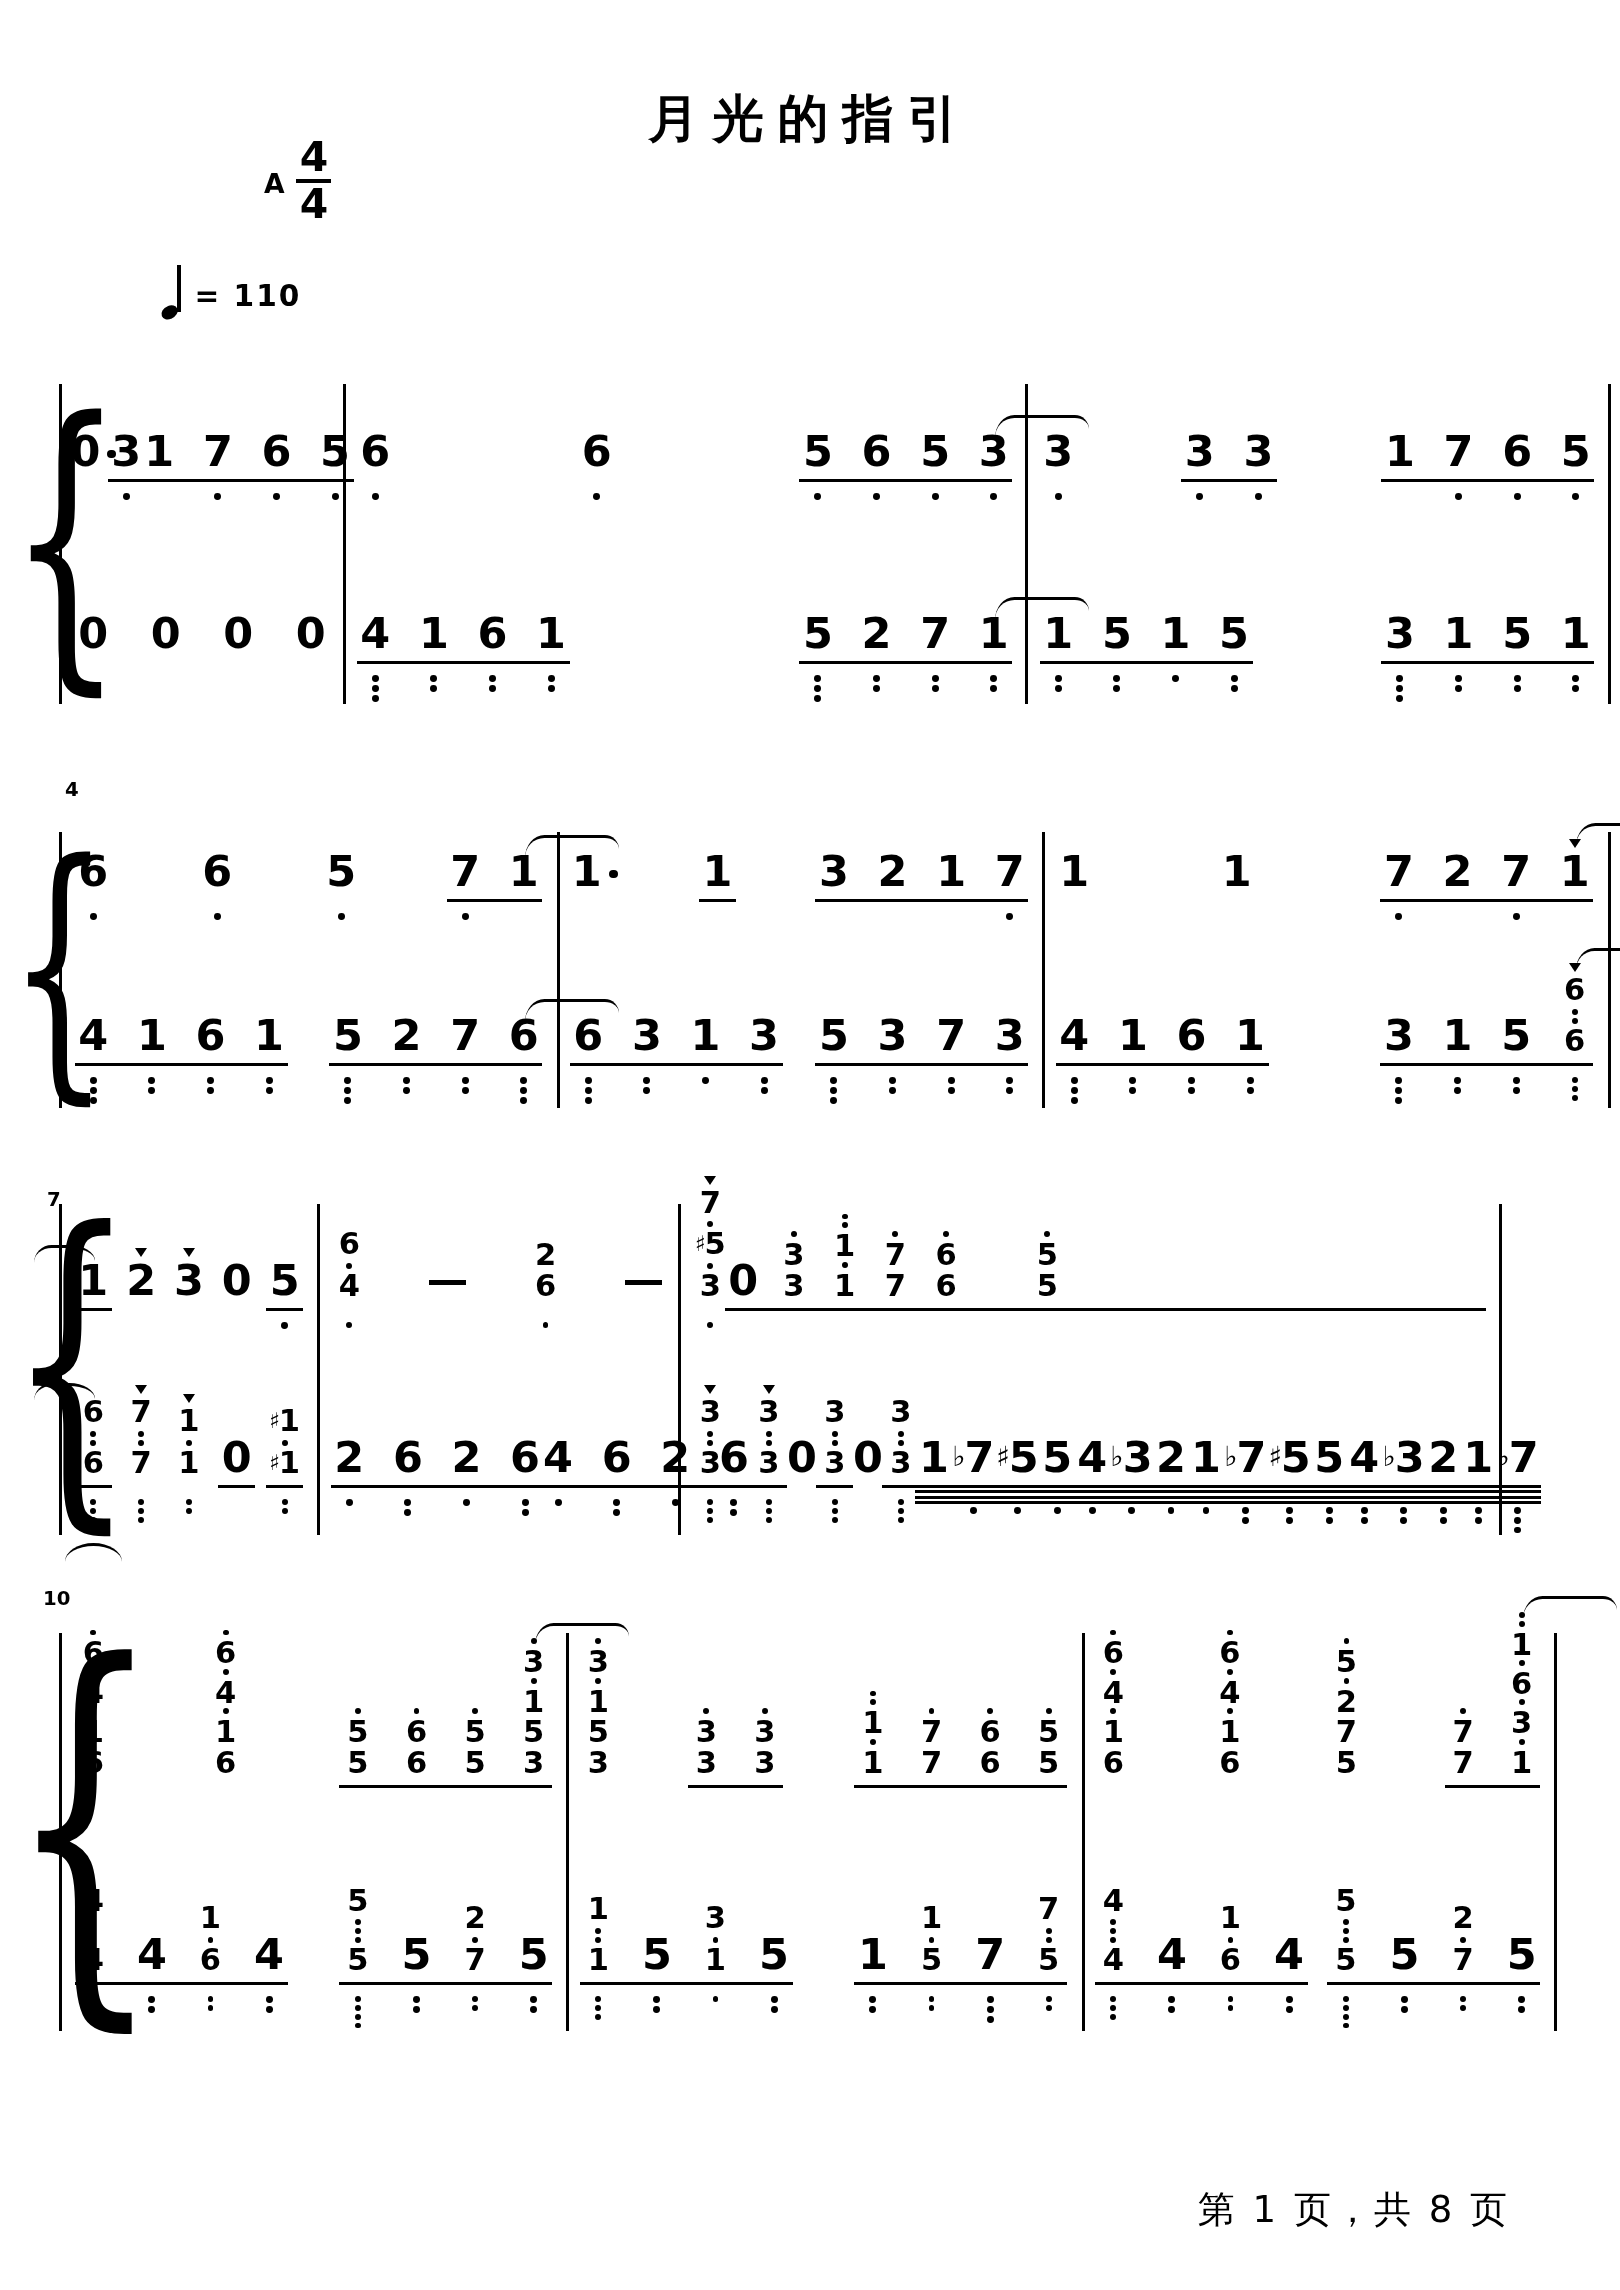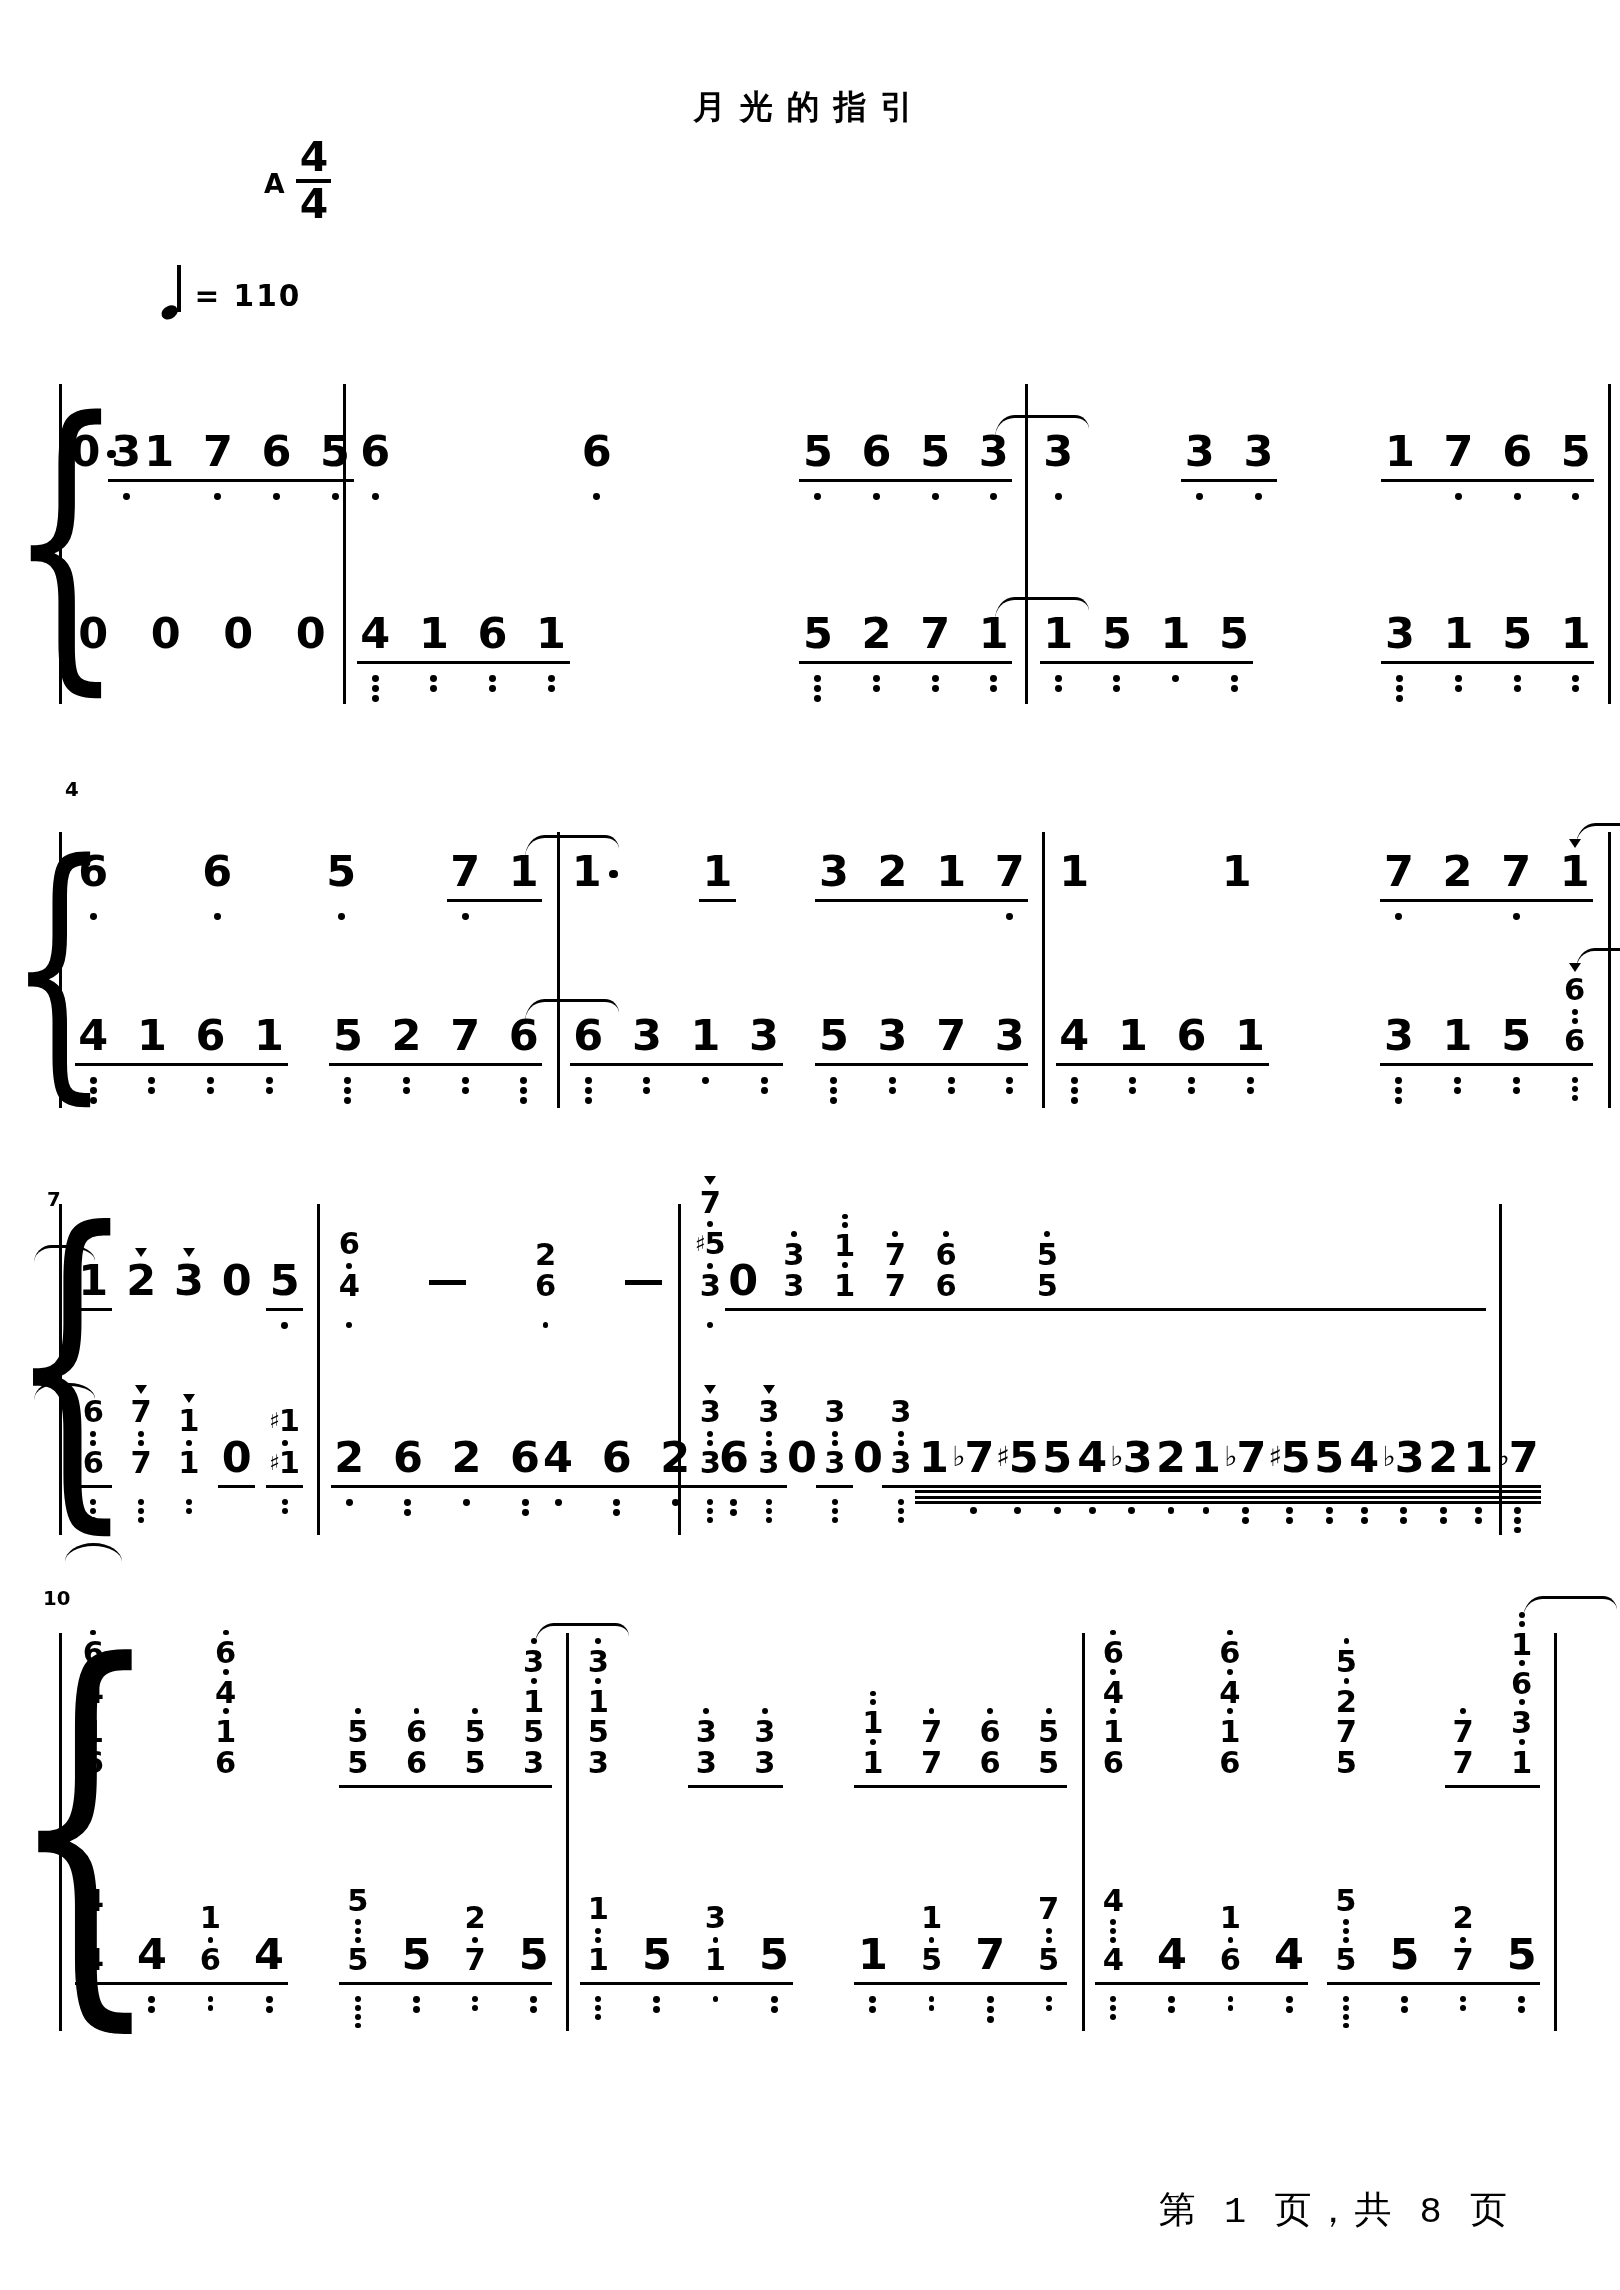--- a/index.html
+++ b/index.html
@@ -1,33 +1,33 @@
 <!DOCTYPE html>
 <html><head>
 <meta charset="utf-8">
 <style>
   html,body{margin:0;padding:0;background:#888;}
   #page{position:relative;width:1620px;height:2290px;background:#fff;margin:0 auto;overflow:hidden;
         font-family:"DejaVu Sans",sans-serif;color:#000;}
   .title{position:absolute;top:85px;left:0;width:100%;text-align:center;
-         font-family:"DejaVu Serif",serif;font-weight:600;font-size:33px;letter-spacing:13.8px;}
+         font-family:"DejaVu Serif",serif;font-weight:600;font-size:51px;letter-spacing:13.8px;}
   
   .keysig{position:absolute;left:264px;top:136px;display:flex;gap:11.8px;}
   .keysig .klet{font-weight:700;font-size:26.6px;margin-top:31.5px;}
   .frac{display:flex;flex-direction:column;align-items:center;}
   .frac .fn{font-weight:700;font-size:41px;line-height:43px;}
   .frac .fbar{width:35px;height:3.9px;background:#000;}
   
   .tempo{position:absolute;left:161px;top:262px;display:flex;align-items:flex-end;}
   .qnote{position:relative;width:23.6px;height:57px;}
   .qnote .head{position:absolute;bottom:0;left:0;width:16.7px;height:12.8px;background:#000;
                border-radius:55% 45%;transform:rotate(-22deg);}
   .qnote .stem{position:absolute;right:3.9px;bottom:6.9px;width:3.4px;height:47px;background:#000;}
   .tempo .tlab{font-weight:700;font-size:29.6px;margin:0 0 5.9px 9.9px;letter-spacing:2px;}
-  .footer{position:absolute;top:2185px;right:110px;font-size:37px;letter-spacing:3px;font-family:Liberation Mono, monospace;}
+  .footer{position:absolute;top:2185px;right:110px;font-size:37px;letter-spacing:3px;}
   
   .brace{position:absolute;font-family:"DejaVu Serif",serif;transform:scaleX(.58);
          transform-origin:left center;font-weight:400;}
   .vbar{position:absolute;width:3px;background:#000;}
   .mnum{position:absolute;font-weight:700;font-size:19.7px;}
   .arcglyph{position:absolute;height:15.8px;border-top:3.9px solid #000;
             border-radius:50% 50% 0 0/100% 100% 0 0;}
   
   .row{position:absolute;display:flex;align-items:stretch;}
   .meas{display:flex;align-items:flex-end;justify-content:space-between;

